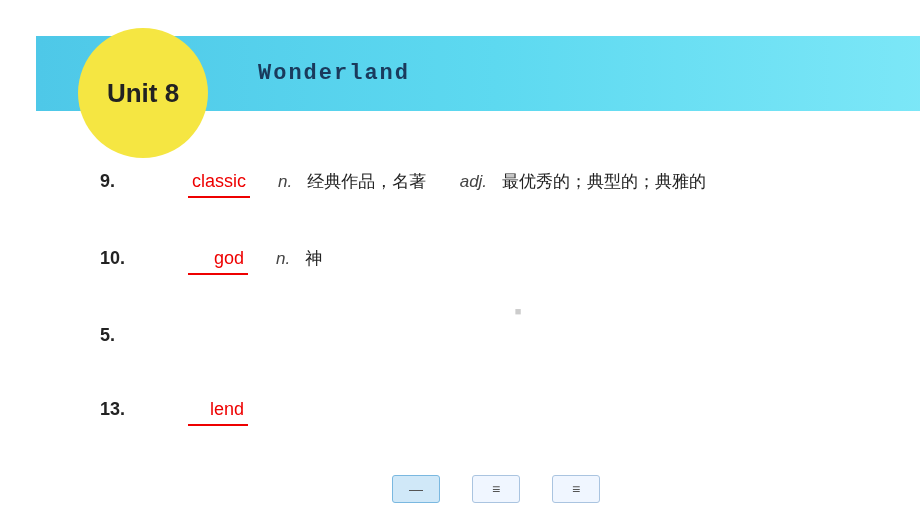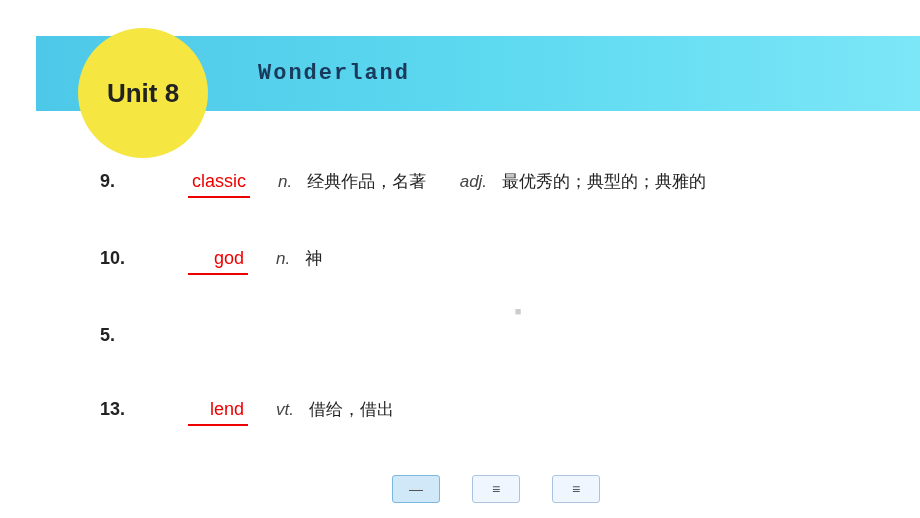--- a/index.html
+++ b/index.html
@@ -171,23 +171,20 @@
 
   <div class="vocab-item">
     <span class="item-number">5.</span>
     <span>&nbsp;</span>
   </div>
 
   <div class="vocab-item">
     <span class="item-number">13.</span>
     <span>&nbsp;</span>
     <span class="blank-word">lend</span>
-    <span class="definition">
-      <span class="pos">vt.</span><span>借给，借出</span>
-    </span>
   </div>
 
 </div>
 
 <div class="watermark">■</div>
 
 <div class="bottom-nav">
   <div class="nav-btn active">
     <span>—</span>
   </div>

